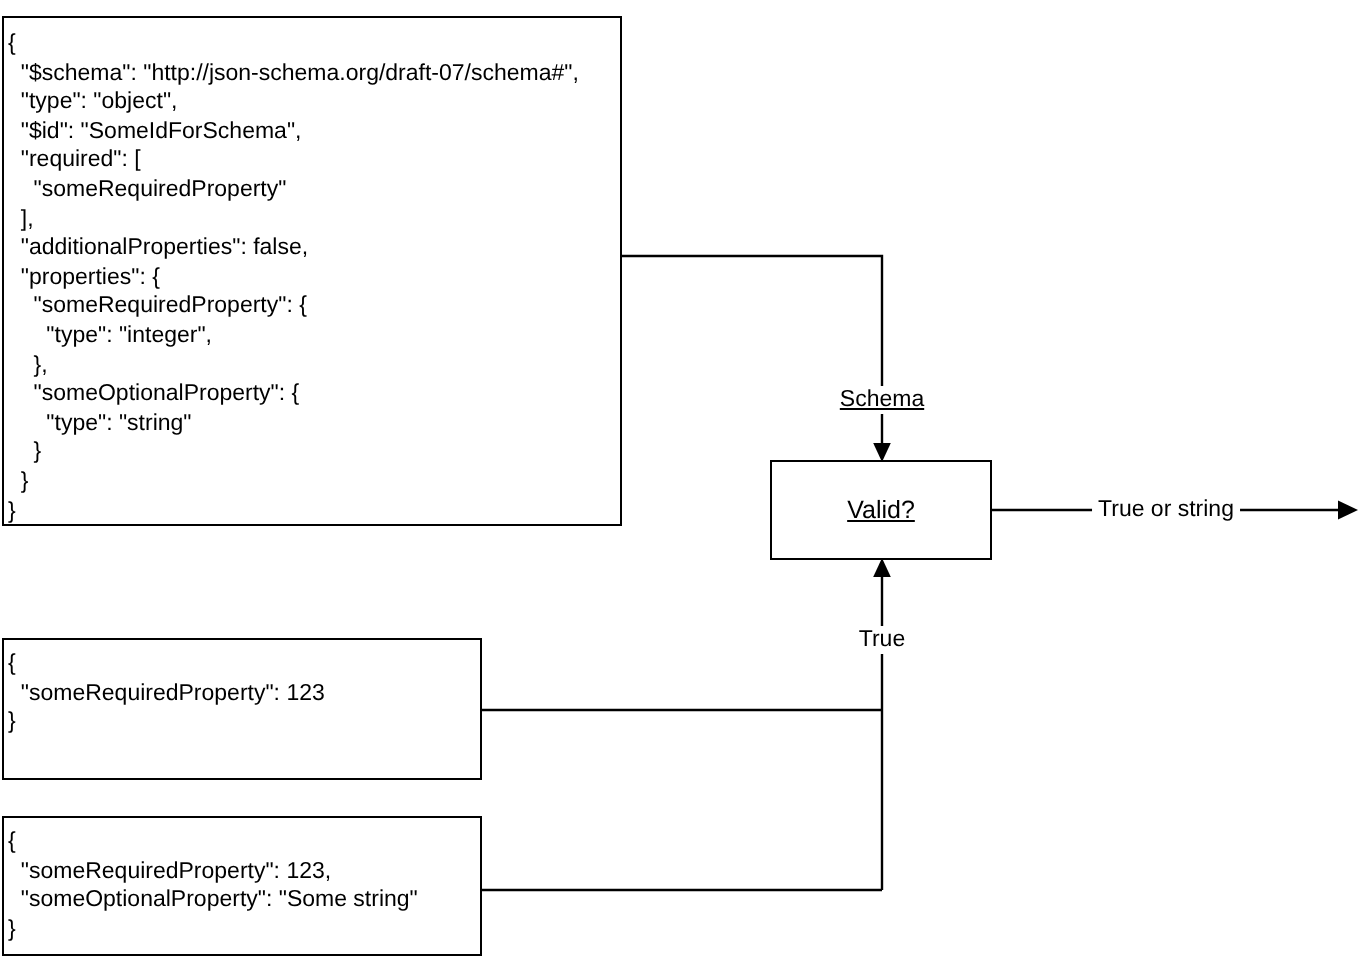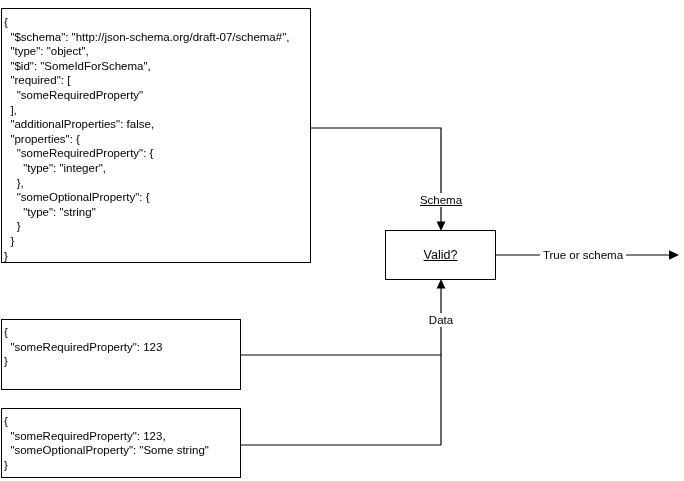--- a/index.html
+++ b/index.html
@@ -171,16 +171,16 @@
       <div class="code-line">  "someOptionalProperty": "Some string"</div>
       <div class="code-line">}</div>
     </div>
   </div>
 
   <div class="node-box" id="valid-box">
     <span class="node-label">Valid?</span>
   </div>
 
   <span class="edge-label" id="label-schema">Schema</span>
-  <span class="edge-label" id="label-data">Data</span>
-  <span class="edge-label" id="label-result">True or schema</span>
+  <span class="edge-label" id="label-data">True</span>
+  <span class="edge-label" id="label-result">True or string</span>
 
 </div>
 
 </body></html>

